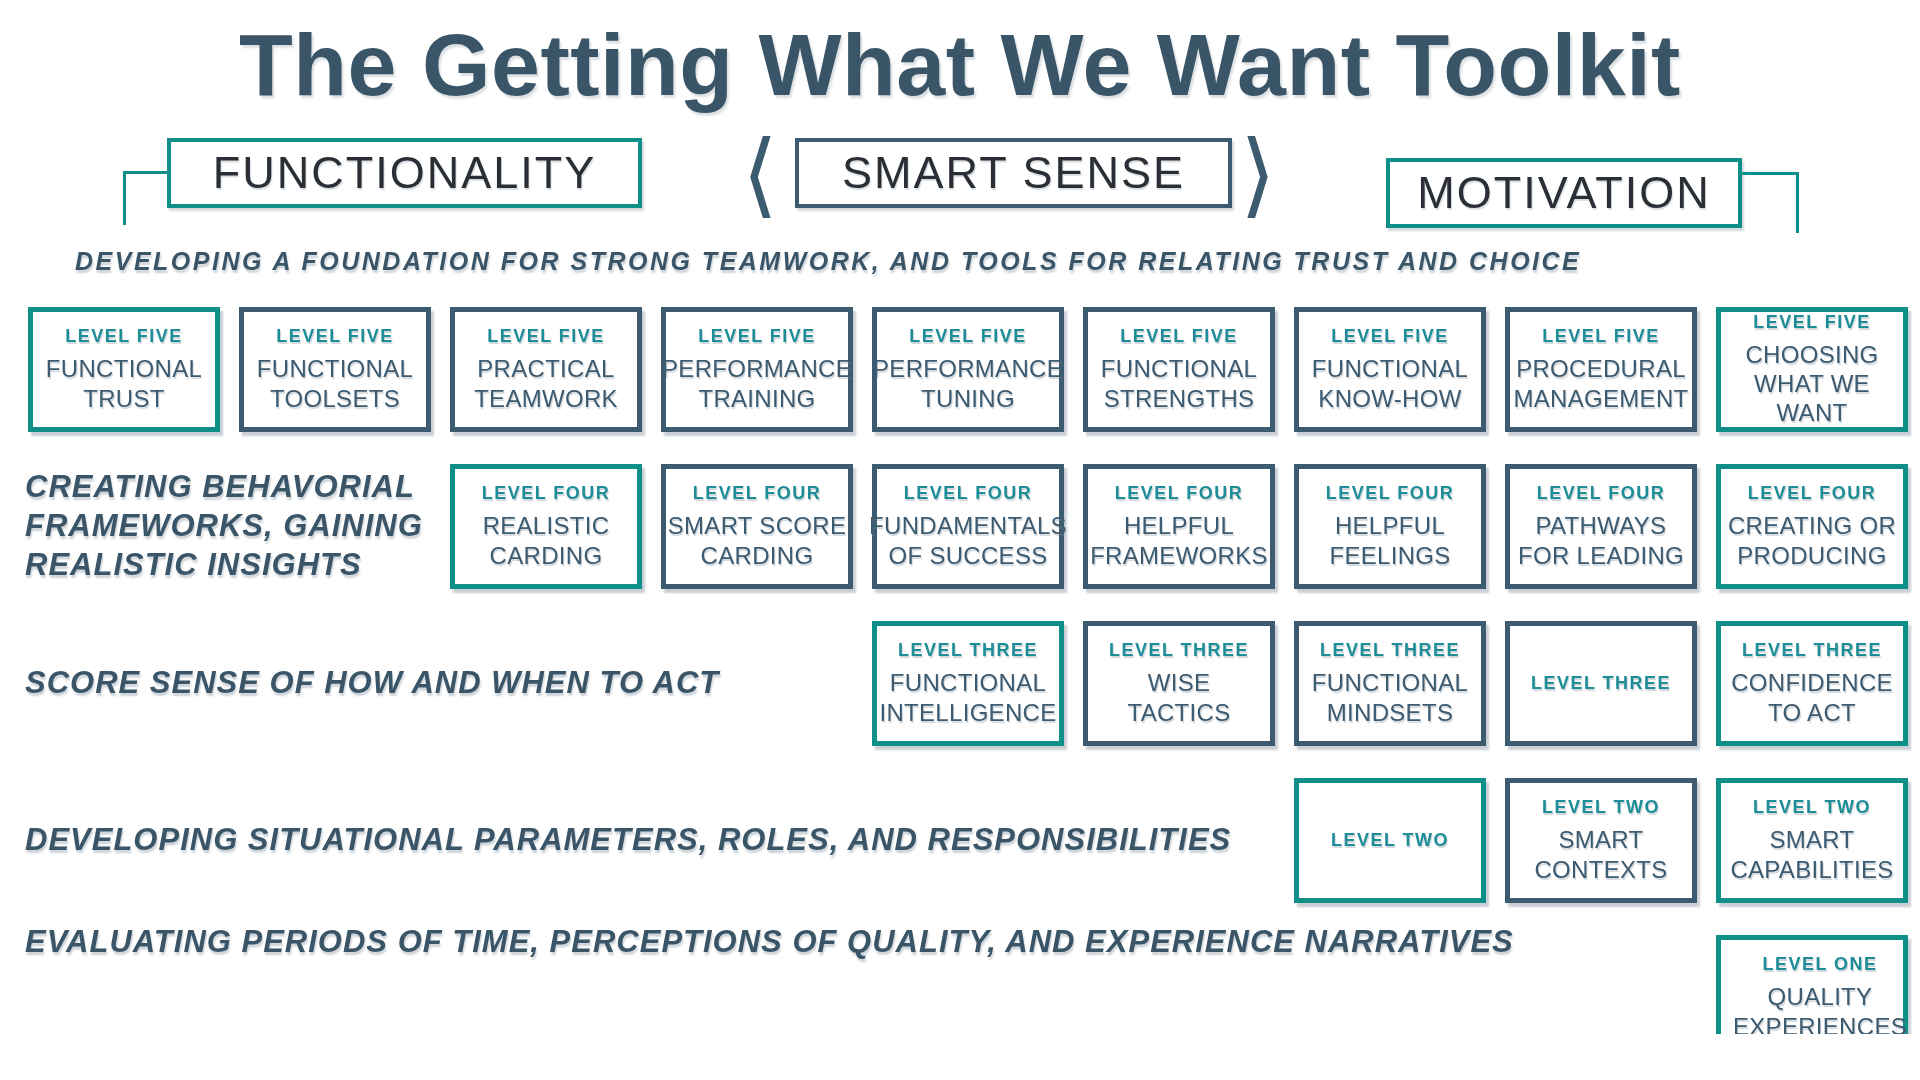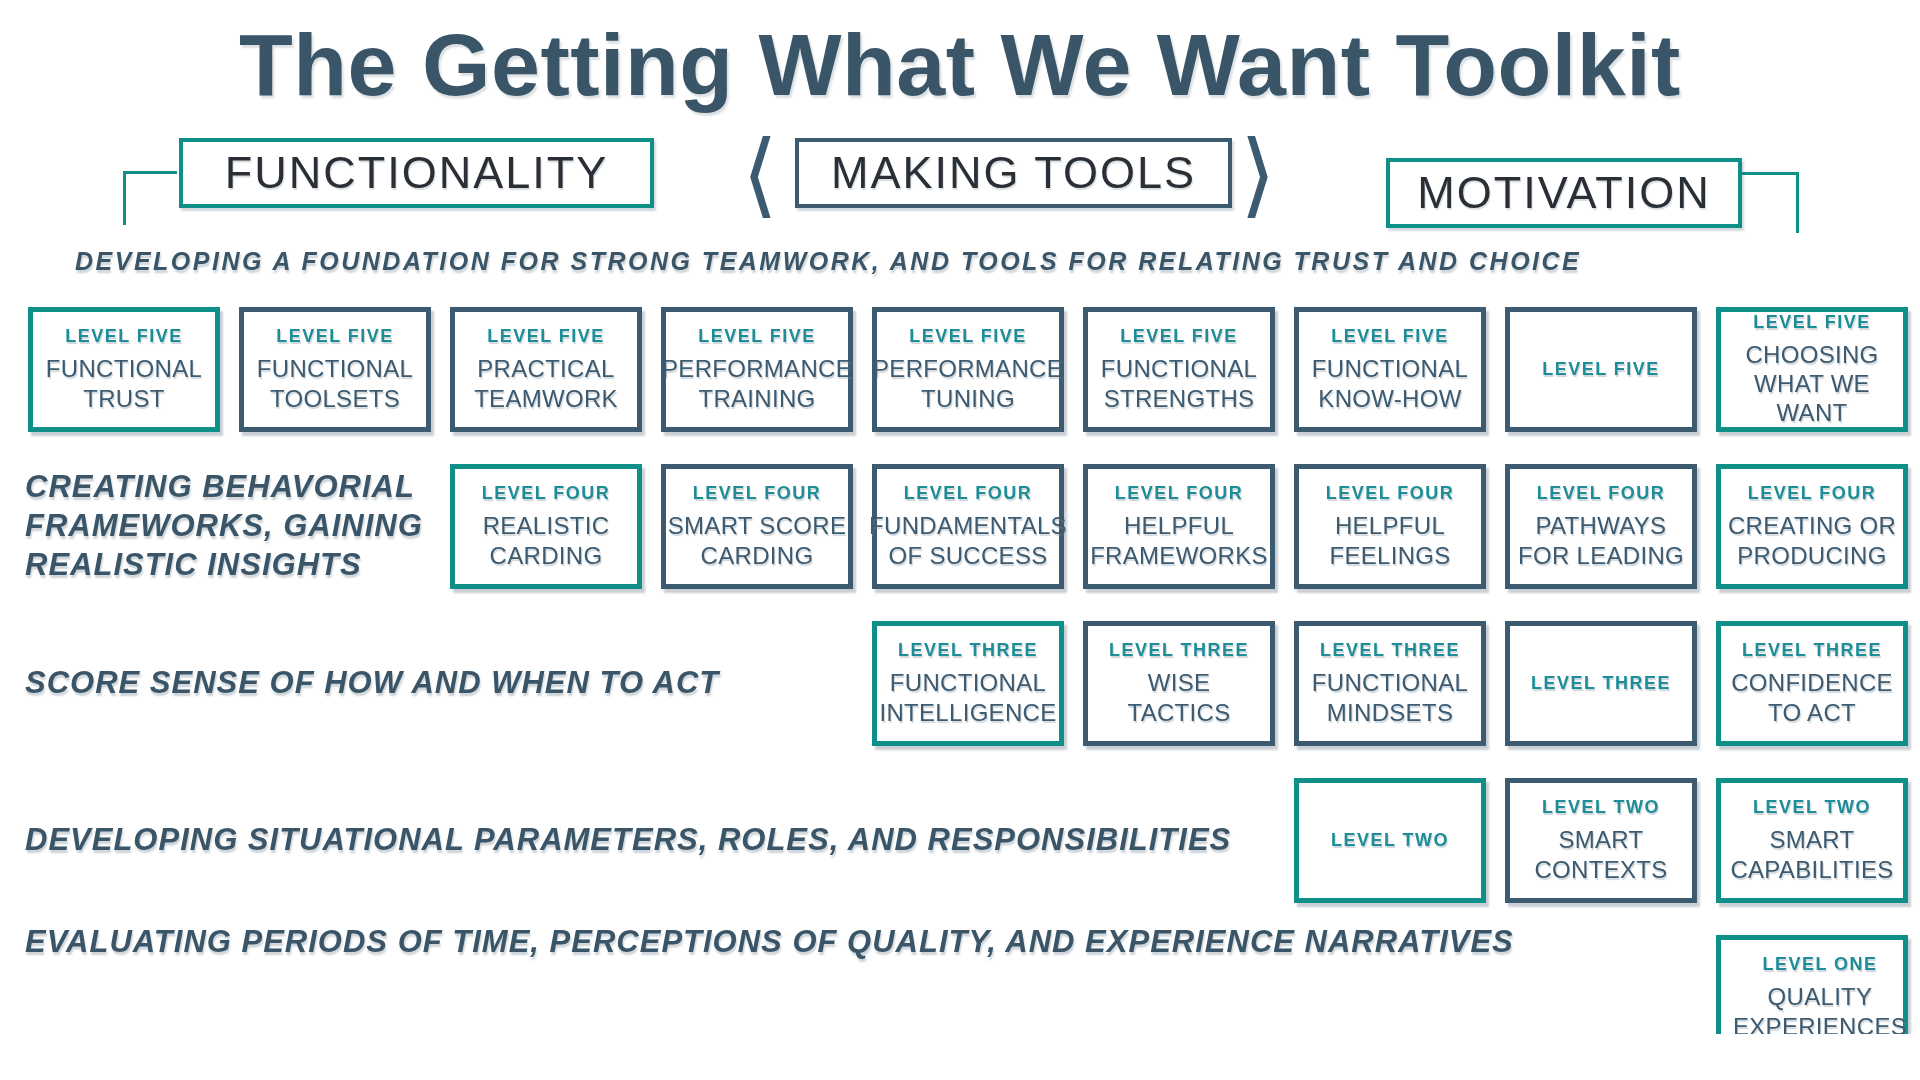--- a/index.html
+++ b/index.html
@@ -53,28 +53,28 @@
 </head>
 <body>
 
 <div class="canvas" style="--teal: #0E8F87; --teallabel: #1D8D97; --slate: #3C5A70; --cattext: #2A2F35; --heading: #3A5568; --bg: #FFFFFF;">
 
   <div class="title">The Getting What We Want Toolkit</div>
 
   <div class="h-line" style="left:123px;top:171px;width:54px;height:3px;"></div>
   <div class="v-line" style="left:123px;top:171px;width:3px;height:54px;"></div>
 
-  <div class="cat-box teal" style="left:179px;width:475px;">
+  <div class="cat-box teal" style="left:167px;width:475px;">
     <span>FUNCTIONALITY</span>
   </div>
 
   <span class="angle" style="left:742px;">⟨</span>
 
   <div class="cat-box slate" style="left:795px;width:437px;">
-    <span>MAKING TOOLS</span>
+    <span>SMART SENSE</span>
   </div>
 
   <span class="angle" style="left:1240px;">⟩</span>
 
   <div class="cat-box teal" style="left:1386px;width:356px;margin-top:20px;">
     <span>MOTIVATION</span>
   </div>
 
   <div class="h-line" style="left:1742px;top:172px;width:57px;height:3px;"></div>
   <div class="v-line" style="left:1796px;top:172px;width:3px;height:61px;"></div>
@@ -110,20 +110,22 @@
         <div class="box-title">FUNCTIONAL
 STRENGTHS</div>
       </div>
       <div class="box slate" style="left: 1294px; top: 307px;">
         <div class="box-level">LEVEL FIVE</div>
         <div class="box-title">FUNCTIONAL
 KNOW-HOW</div>
       </div>
       <div class="box slate" style="left: 1505px; top: 307px;">
         <div class="box-level">LEVEL FIVE</div>
+        <div class="box-title">PROCEDURAL
+MANAGEMENT</div>
       </div>
       <div class="box teal" style="left: 1716px; top: 307px;">
         <div class="box-level">LEVEL FIVE</div>
         <div class="box-title">CHOOSING
 WHAT WE WANT</div>
       </div>
       <div class="row-label subtitle">DEVELOPING A FOUNDATION FOR STRONG TEAMWORK, AND TOOLS FOR RELATING TRUST AND CHOICE</div>
       <div class="box teal" style="left: 450px; top: 464px;">
         <div class="box-level">LEVEL FOUR</div>
         <div class="box-title">REALISTIC

